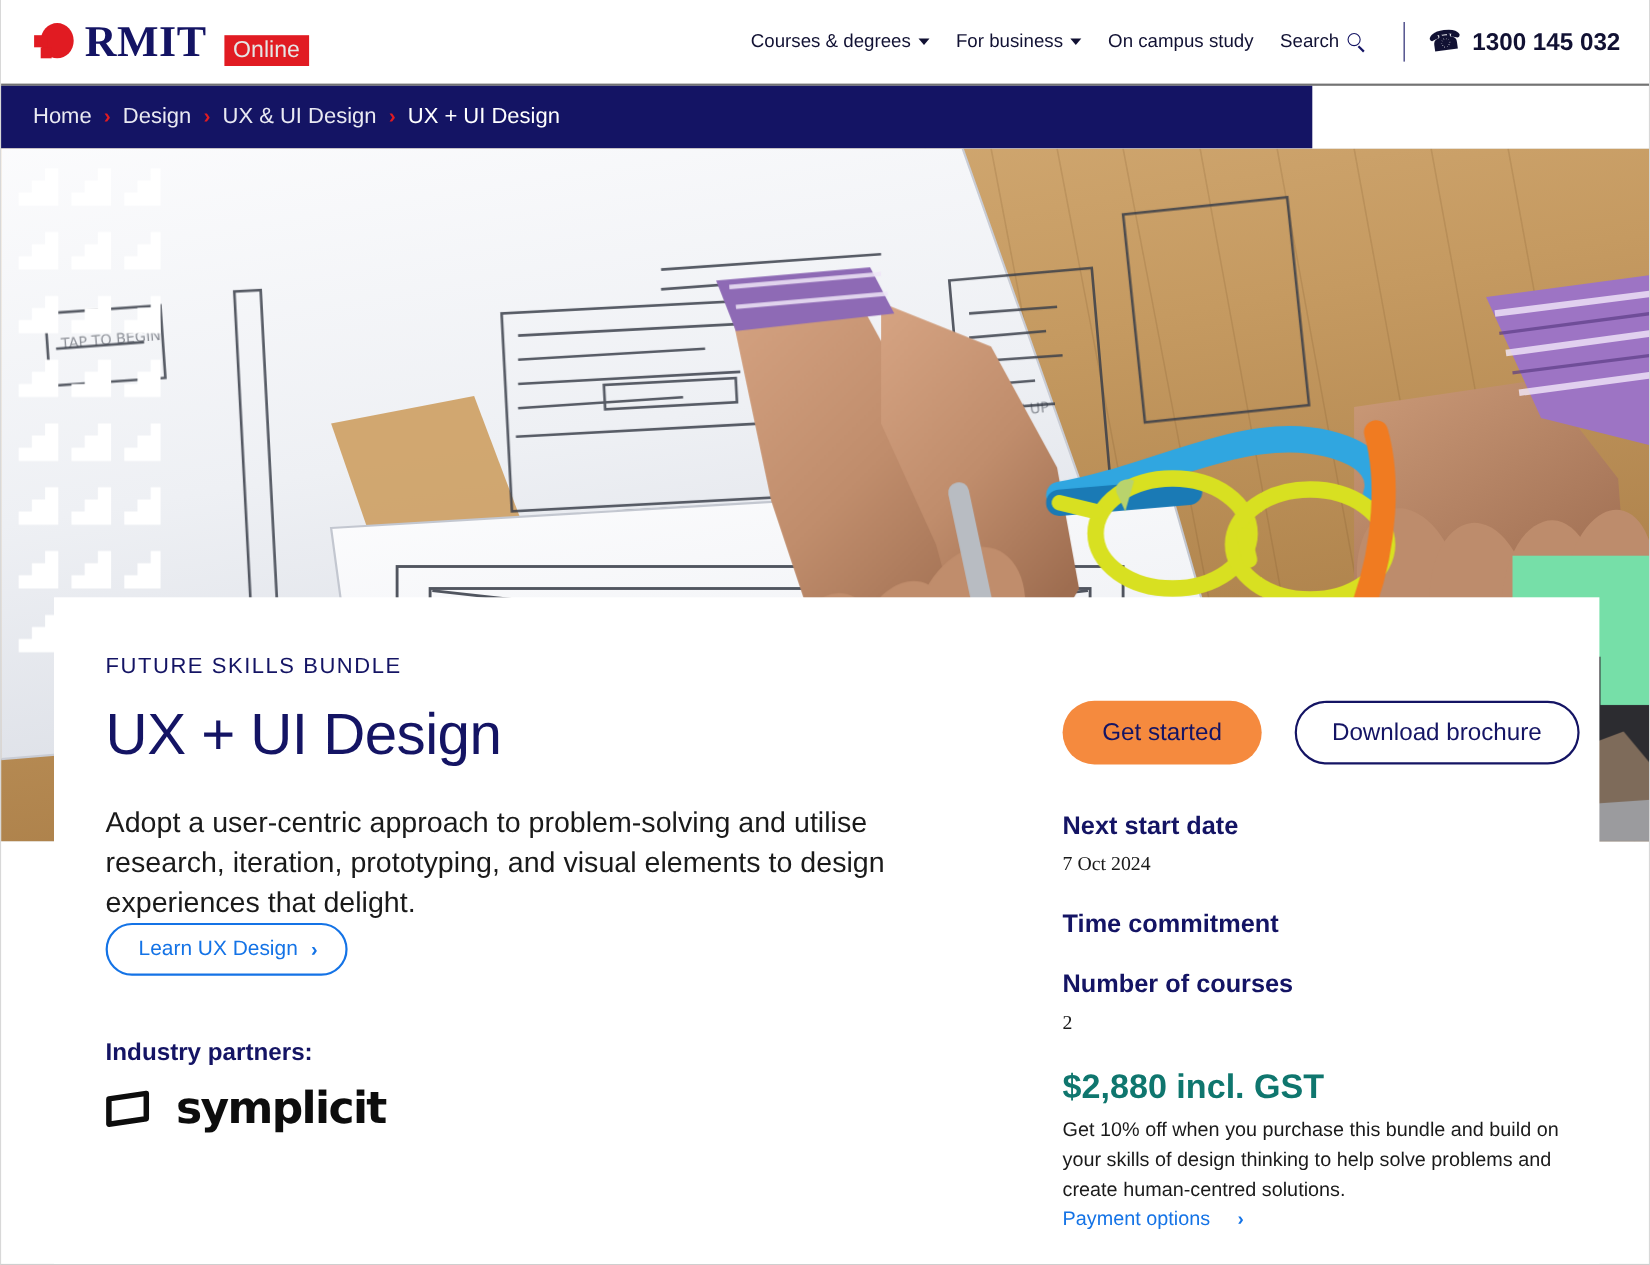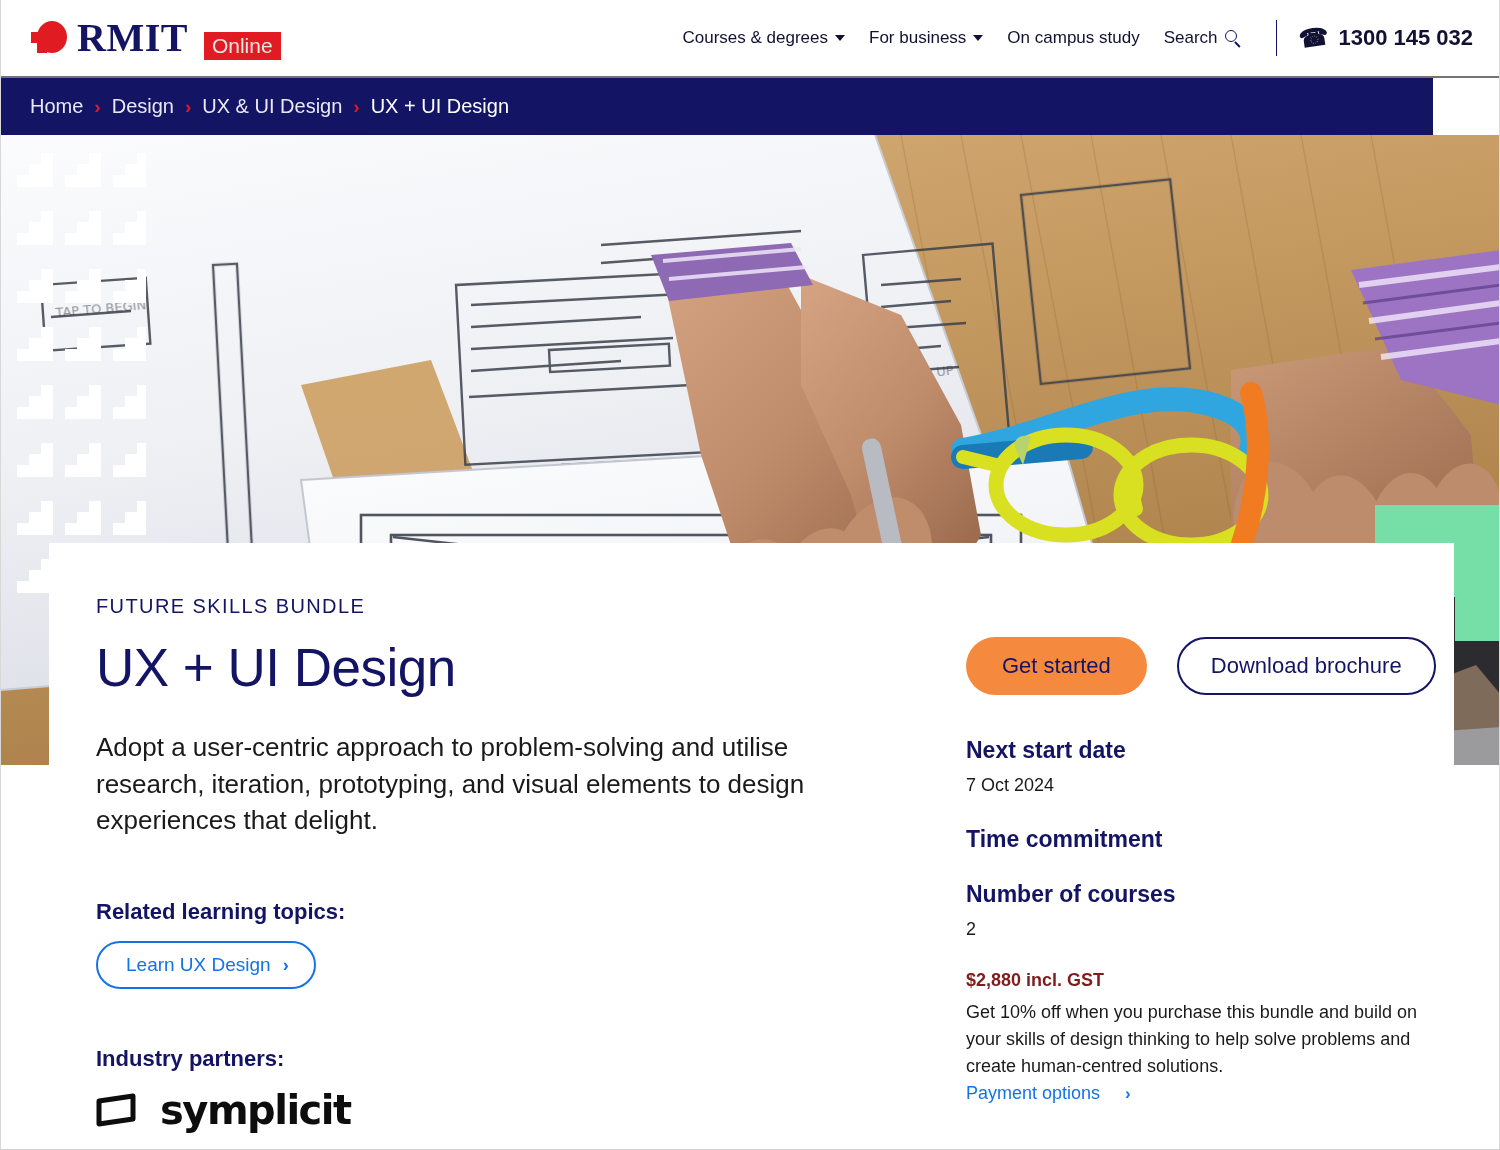--- a/index.html
+++ b/index.html
@@ -151,21 +151,21 @@
     color: #111133;
     transform: scaleX(-1) rotate(8deg);
     display: inline-block;
     line-height: 1;
   }
 
   
   #breadcrumb {
     position: absolute;
     left: 0; top: 78px;
-    width: 1432px; height: 57px;
+    width: 1192px; height: 57px;
     background: #141464;
     display: flex;
     align-items: center;
     padding-left: 29px;
     gap: 0;
   }
   .crumb {
     color: #e9e9f2;
     font-size: 20px;
     cursor: pointer;
@@ -337,25 +337,26 @@
   .fact h3 {
     font-size: 23px;
     font-weight: bold;
     color: #141464;
     margin-bottom: 8px;
   }
   .fact p {
     font-size: 18px;
     color: #1a1a1a;
     line-height: 1.45;
+    font-family: Liberation Serif, serif;
   }
   .price-head {
-    font-size: 18px;
-    font-weight: bold;
-    color: #7f1d1d;
+    font-size: 31px;
+    font-weight: bold;
+    color: #0f766e;
     margin-bottom: 8px;
   }
   .price-body {
     font-size: 18px;
     color: #1a1a1a;
     line-height: 1.5;
     width: 480px;
   }
   .payment-link {
     display: inline-flex;
@@ -636,21 +637,20 @@
 
   <div id="card">
     <div id="card-inner">
 
       <div id="leftcol">
 
         <div class="eyebrow">FUTURE SKILLS BUNDLE</div>
         <h1 class="page-title">UX + UI Design</h1>
         <p class="lede">Adopt a user-centric approach to problem-solving and utilise research, iteration, prototyping, and visual elements to design experiences that delight.</p>
 
-        <div class="section-label">Related learning topics:</div>
         <a class="topic-pill">
           <span>Learn UX Design</span>
           <span class="chev">›</span>
         </a>
 
         <div class="partners-label">Industry partners:</div>
         <div id="symplicit">
           <svg width="40" height="34" viewBox="0 0 40 34" aria-hidden="true">
             <path d="M3 8 L37 3 L37 26 L3 31 Z" fill="none" stroke="#0d0d0d" stroke-width="5" stroke-linejoin="round"></path>
           </svg>

